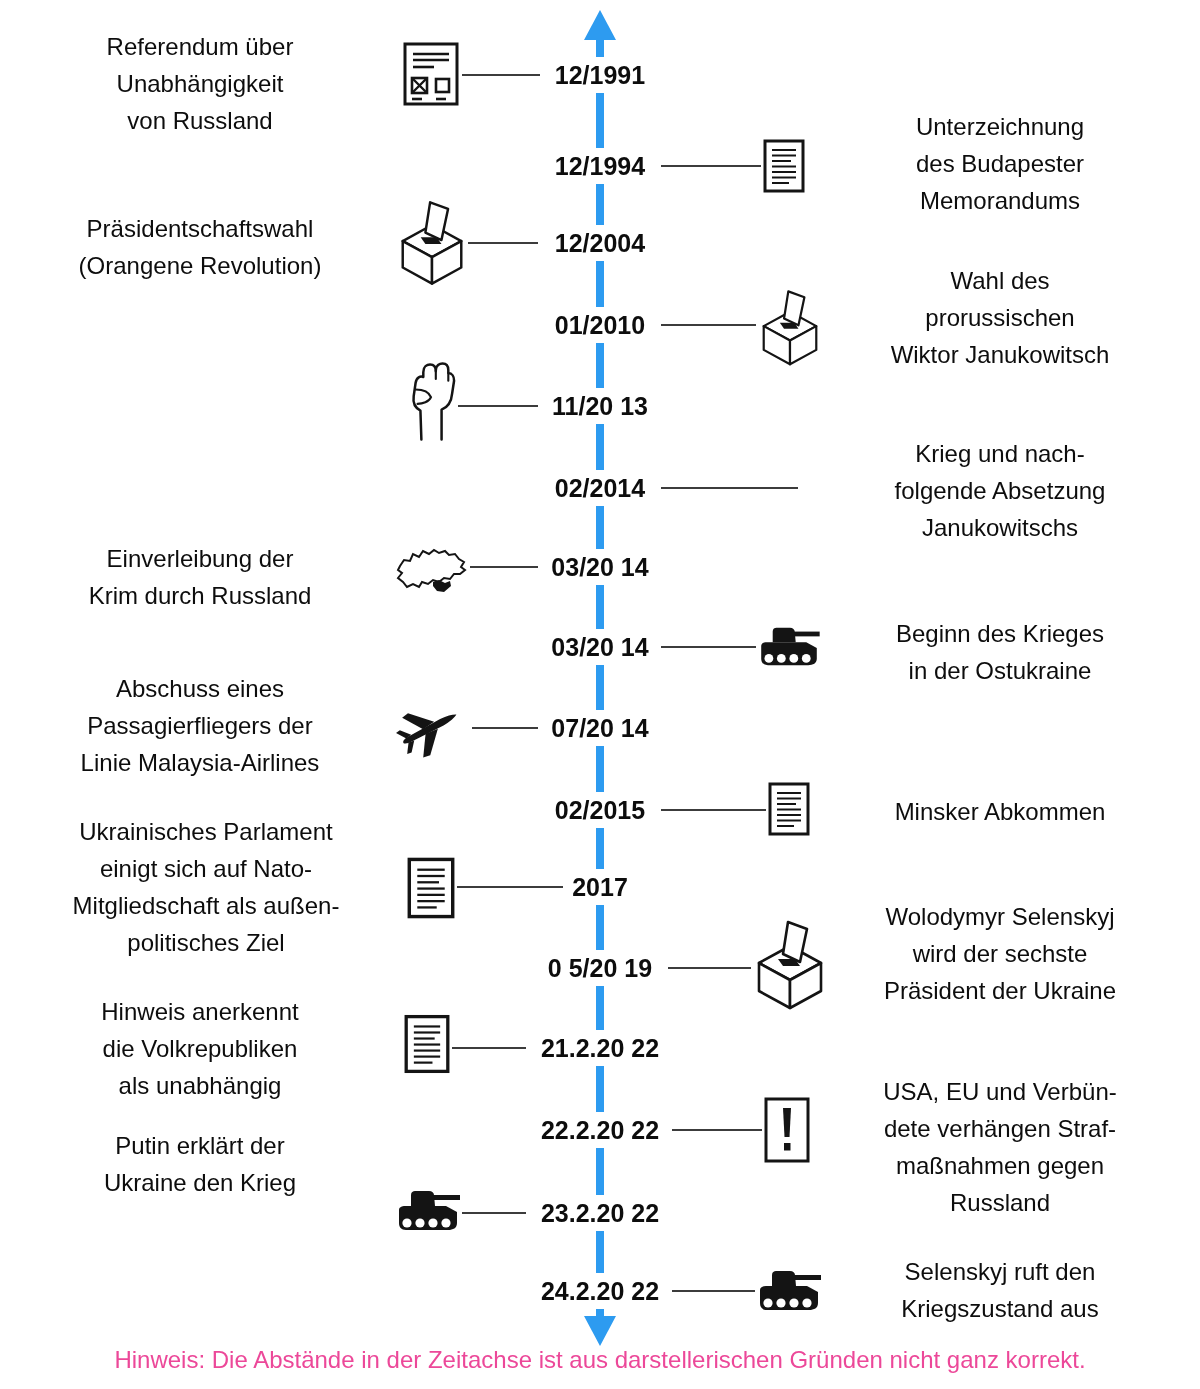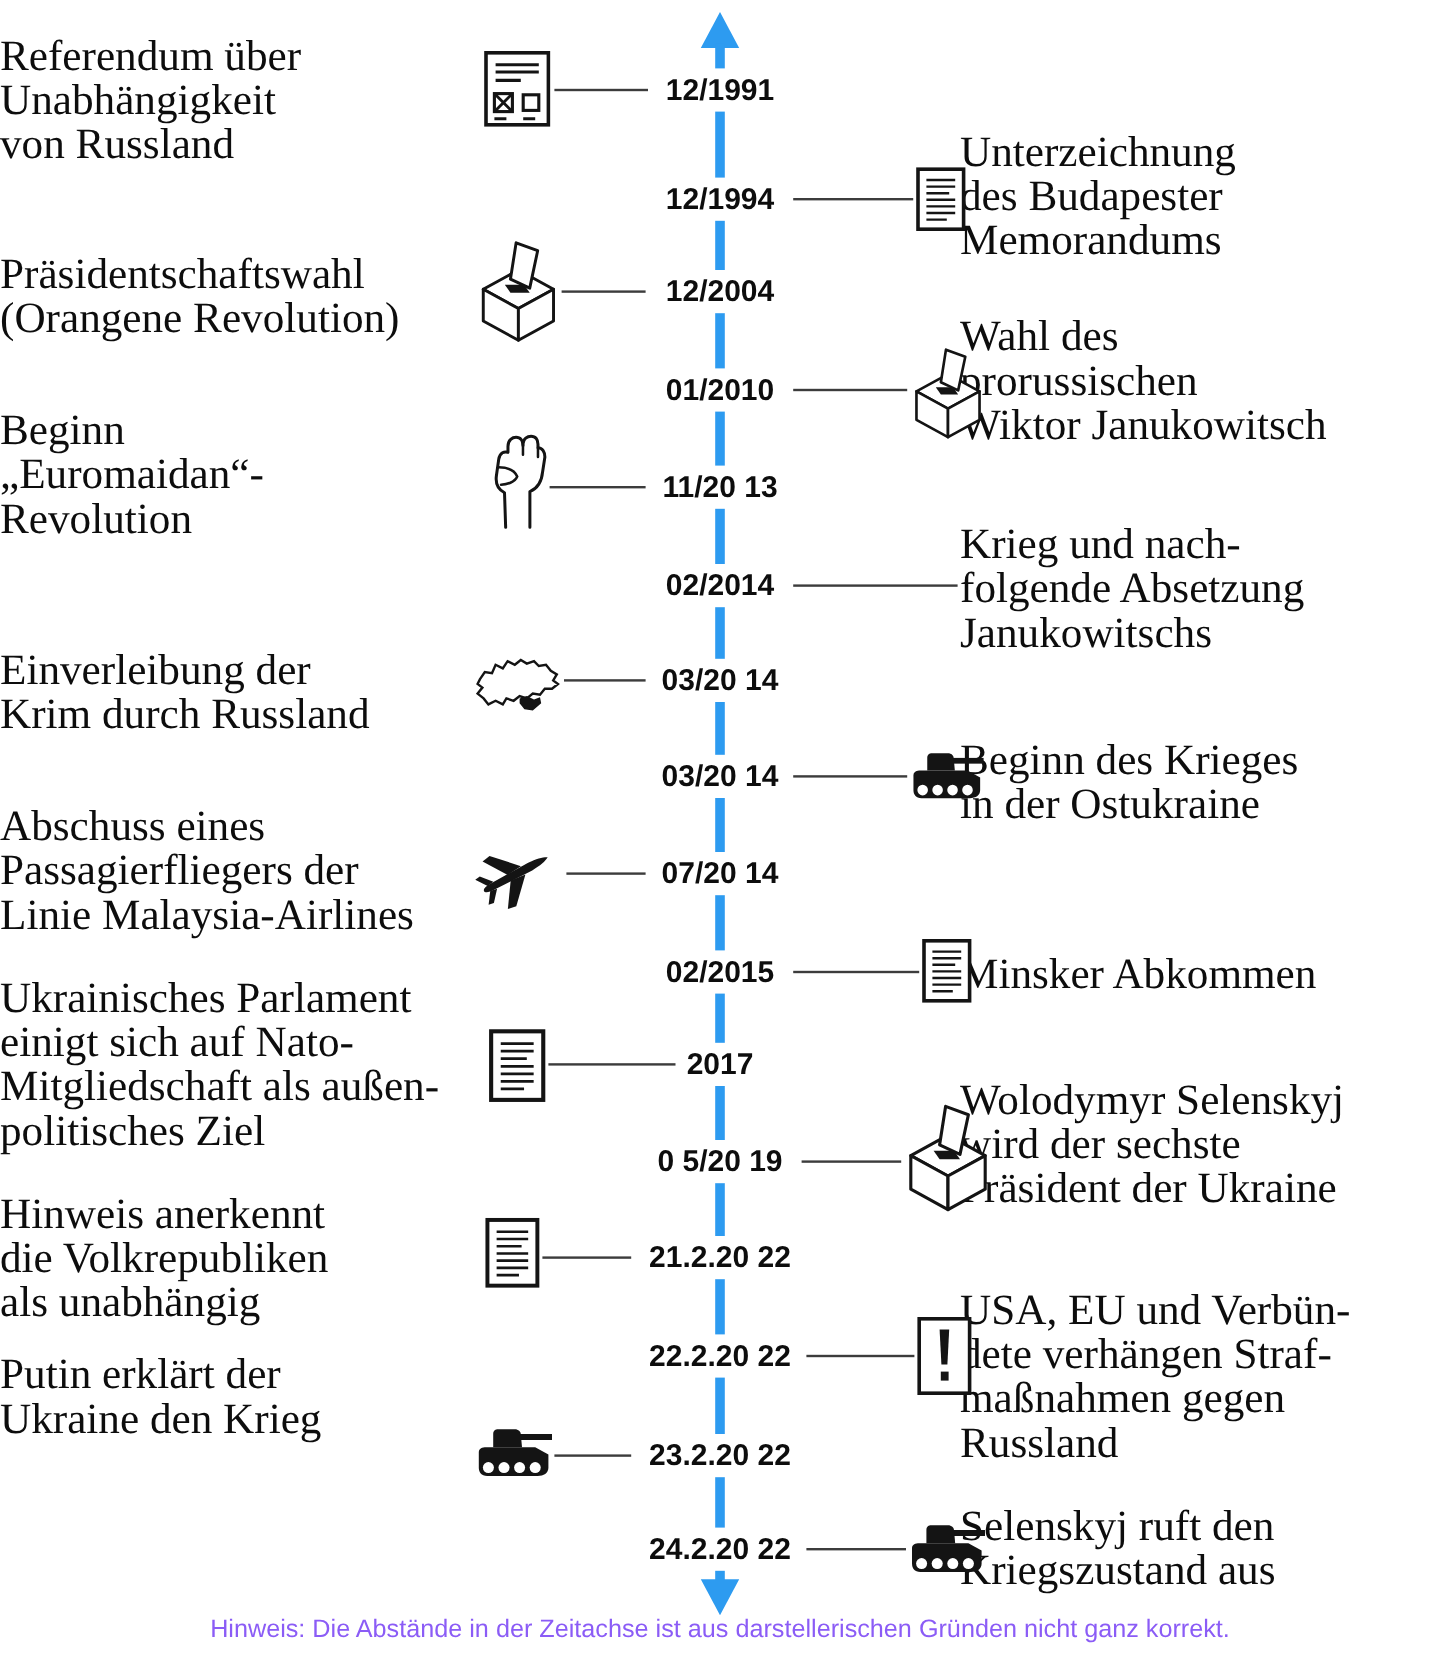--- a/index.html
+++ b/index.html
@@ -12,29 +12,29 @@
     border-left:16px solid transparent;border-right:16px solid transparent;border-bottom:30px solid #2d9bf0;}
   .axis-arrow-bottom{position:absolute;left:584px;top:1316px;width:0;height:0;
     border-left:16px solid transparent;border-right:16px solid transparent;border-top:30px solid #2d9bf0;}
   .date{
     position:absolute;left:600px;transform:translateX(-50%);
     background:#fff;padding:0 9px;font-weight:bold;font-size:25px;line-height:36px;
     white-space:nowrap;color:#0d0d0d;z-index:3;
   }
   .conn{position:absolute;height:2px;background:#3c3c3c;z-index:1;}
   .txt{
-    position:absolute;font-size:36px;line-height:37px;
-    white-space:pre-line;color:#0d0d0d;font-family:Liberation Serif, serif;
+    position:absolute;font-size:24px;line-height:37px;text-align:center;
+    white-space:pre-line;color:#0d0d0d;
   }
   .txt.left{left:0;width:400px;}
   .txt.right{left:800px;width:400px;}
   .icon{position:absolute;z-index:2;}
   .footnote{
     position:absolute;top:1346px;left:0;width:1200px;text-align:center;
-    font-size:21px;color:#8b5cf6;
+    font-size:24px;color:#ec4899;
   }
 </style>
 </head>
 <body>
 
 <svg width="0" height="0" style="position:absolute" aria-hidden="true">
   <defs>
     <symbol id="sym-ballot-paper" viewBox="0 0 56 64">
       <rect x="2" y="2" width="52" height="60" fill="#fff" stroke="#141414" stroke-width="3"></rect>
       <line x1="10" y1="12" x2="46" y2="12" stroke="#141414" stroke-width="2.6"></line>
@@ -132,23 +132,20 @@
 
   <div class="txt right" style="top:262px">Wahl des
 prorussischen
 Wiktor Janukowitsch</div>
   <svg class="icon" style="left:758px;top:288px;width:64px;height:78px">
       <use href="#sym-ballot-box"></use>
     </svg>
   <div class="conn" style="left:661px;top:324px;width:95px"></div>
   <div class="date" style="top:307px">01/2010</div>
 
-  <div class="txt left" style="top:340px">Beginn
-„Euromaidan“-
-Revolution</div>
   <svg class="icon" style="left:406px;top:360px;width:50px;height:82px">
       <use href="#sym-raised-fist"></use>
     </svg>
   <div class="conn" style="left:458px;top:405px;width:80px"></div>
   <div class="date" style="top:388px">11/20 13</div>
 
   <div class="txt right" style="top:435px">Krieg und nach-
 folgende Absetzung
 Janukowitschs</div>
   <div class="conn" style="left:661px;top:487px;width:137px"></div>

